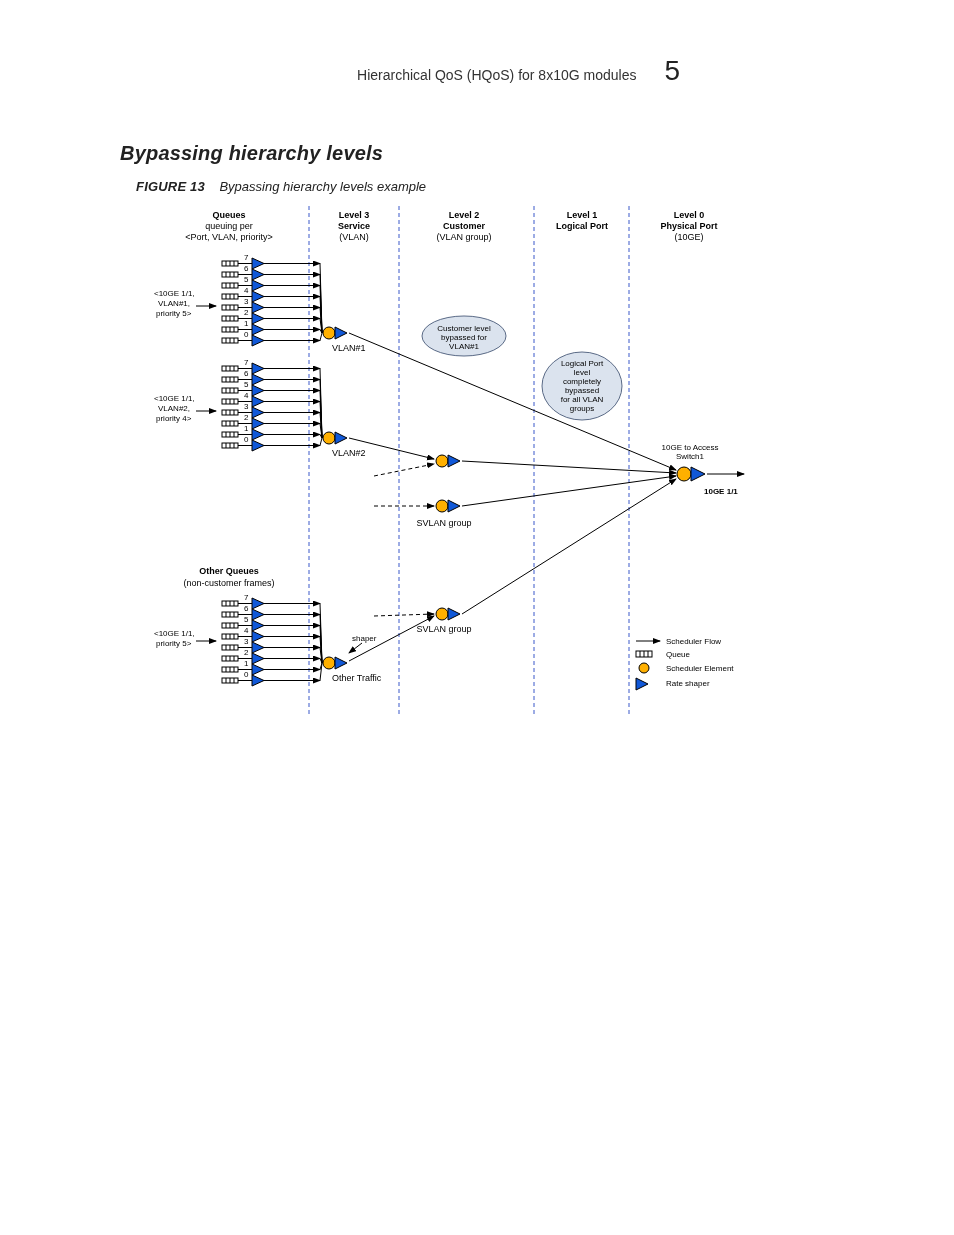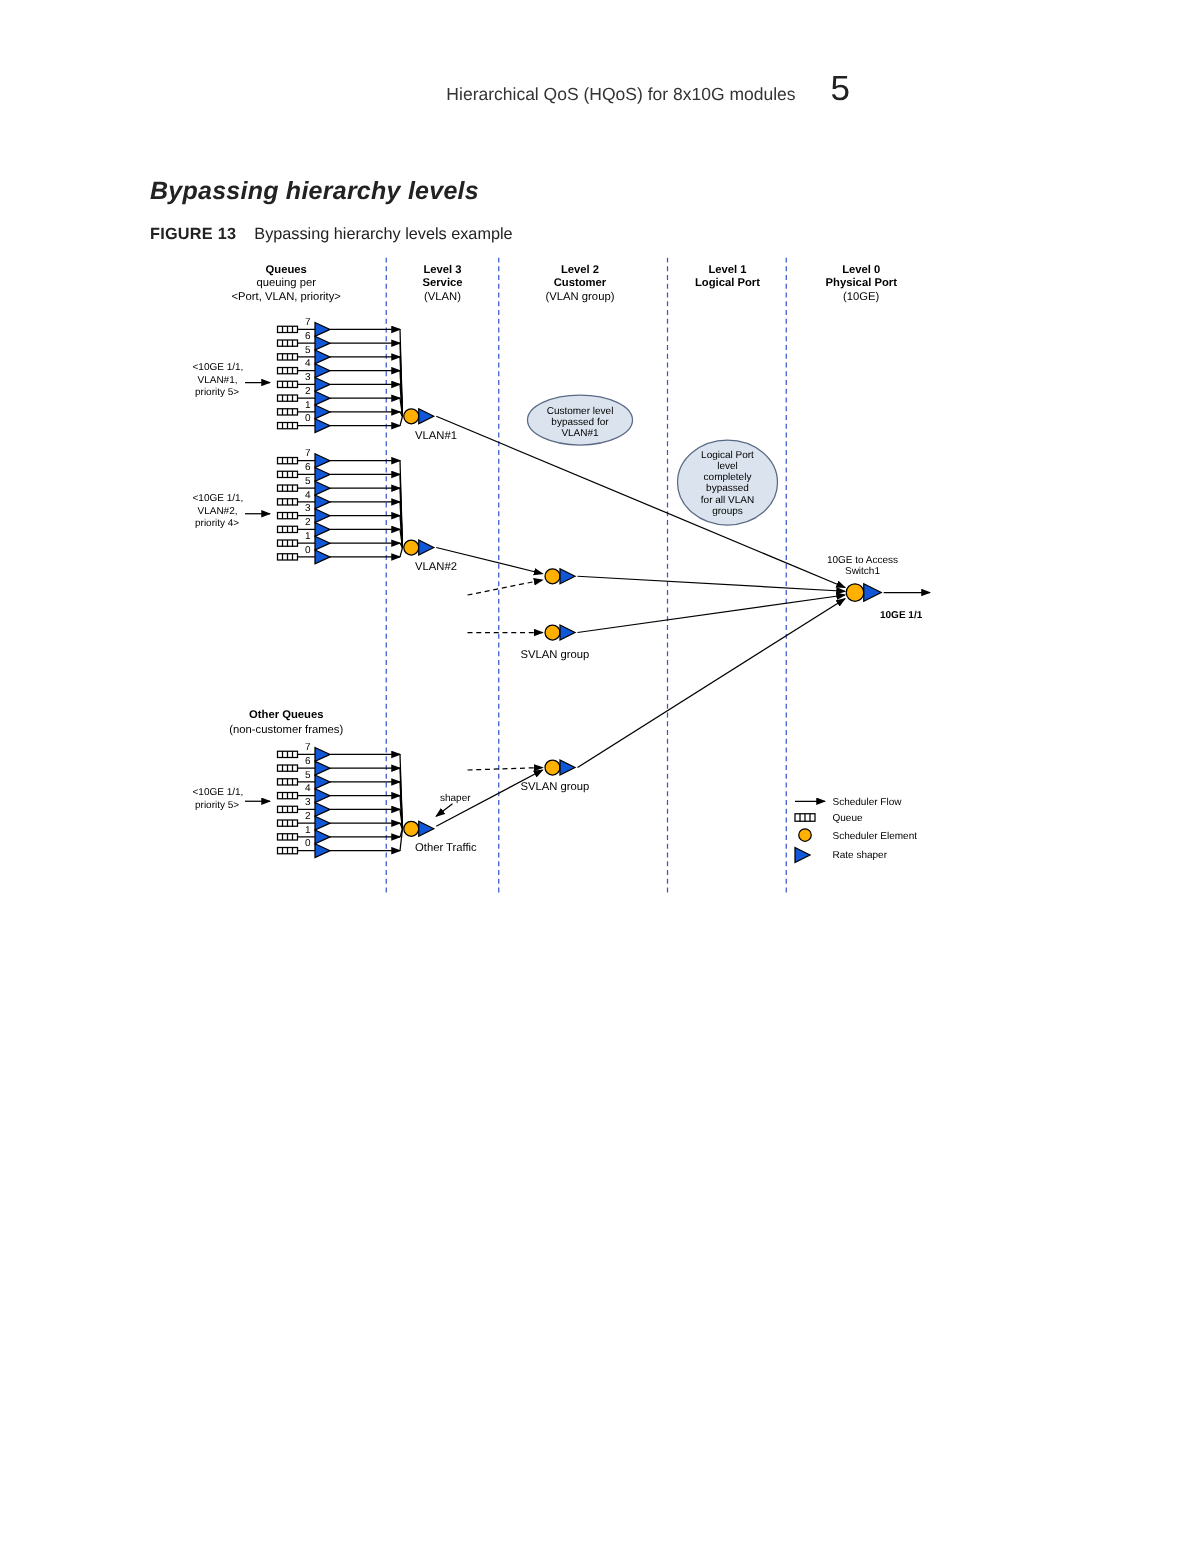--- a/index.html
+++ b/index.html
@@ -41,21 +41,22 @@
   p.body {
     font-size: 13.5px;
     margin: 0 0 10px 0;
   }
   a.figref {
     color: #0066a4;
     text-decoration: none;
   }
   .figlabel {
     font-size: 13px;
-    margin: 6px 0 12px 0;
+    margin: 6px 0 12px 16px;
+    font-style: italic;
   }
   .figlabel .lead {
     font-weight: 700;
     font-family: Arial, Helvetica, sans-serif;
     letter-spacing: .2px;
   }
   .figwrap {
     margin-left: 24px;
   }
   svg { display:block; }

